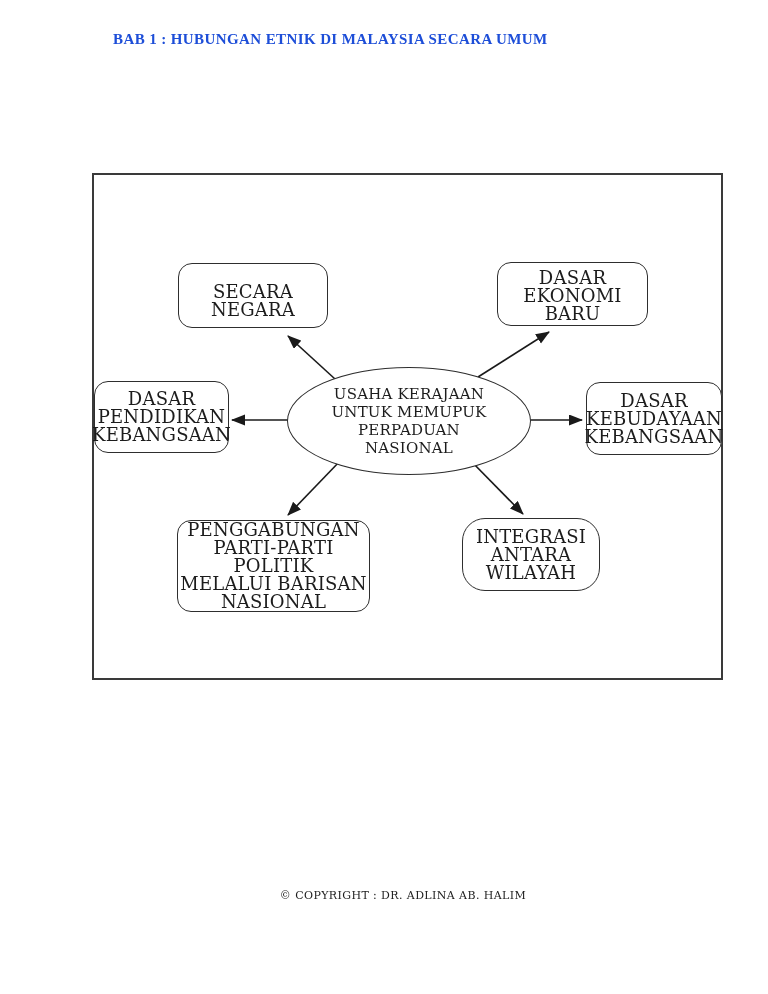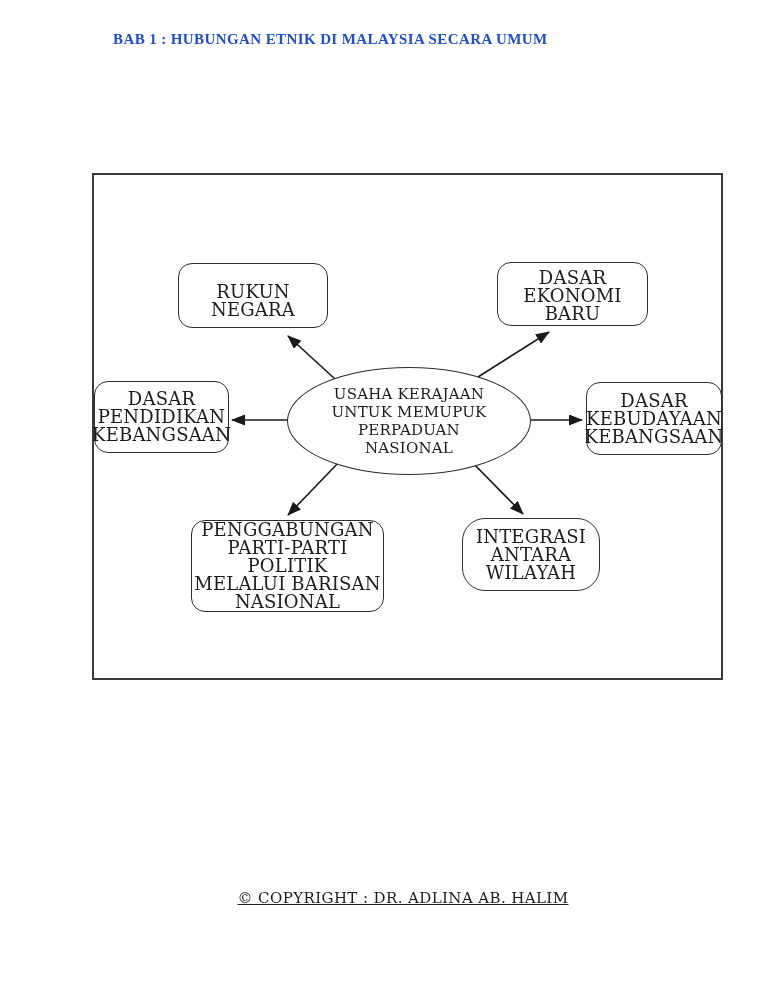--- a/index.html
+++ b/index.html
@@ -53,21 +53,21 @@
     font-size: 18px;
     line-height: 18px;
     letter-spacing: 0.2px;
     color: #1c1c1c;
   }
   .label { white-space: pre-line; }
   .node-rukun        { left: 178px; top: 263px; width: 150px; height: 65px; padding-top: 10px; }
   .node-ekonomi      { left: 497px; top: 262px; width: 151px; height: 64px; padding-top: 4px; }
   .node-pendidikan   { left: 94px;  top: 381px; width: 135px; height: 72px; }
   .node-kebudayaan   { left: 586px; top: 382px; width: 136px; height: 73px; }
-  .node-penggabungan { left: 191px; top: 520px; width: 193px; height: 92px; }
+  .node-penggabungan { left: 177px; top: 520px; width: 193px; height: 92px; }
   .node-integrasi    { left: 462px; top: 518px; width: 138px; height: 73px; border-radius: 23px; }
   .center-ellipse {
     position: absolute;
     z-index: 2;
     left: 287px;
     top: 367px;
     width: 244px;
     height: 108px;
     background: #ffffff;
     border: 1.6px solid #2e2e2e;
@@ -80,25 +80,24 @@
     line-height: 18px;
     letter-spacing: 0.2px;
     color: #1c1c1c;
   }
   .page-footer {
     position: absolute;
     left: 38px;
     right: 0;
     top: 889px;
     text-align: center;
-    font-size: 15px;
+    font-size: 11px;
     letter-spacing: 0.4px;
     color: #1c1c1c;
     white-space: nowrap;
-    text-decoration: underline;
   }
 </style>
 </head>
 <body>
 
 <div class="page-header">BAB 1 : HUBUNGAN ETNIK DI MALAYSIA SECARA UMUM</div>
 
 <div class="frame"></div>
 
 <svg class="connectors" viewBox="0 0 768 994" xmlns="http://www.w3.org/2000/svg" aria-hidden="true">
@@ -116,21 +115,21 @@
 </svg>
 
 <div class="center-ellipse">
   <span class="label">USAHA KERAJAAN
 UNTUK MEMUPUK
 PERPADUAN
 NASIONAL</span>
 </div>
 
 <div class="node node-rukun">
-  <span class="label">RUKUN NEGARA</span>
+  <span class="label">SECARA NEGARA</span>
 </div>
 
 <div class="node node-ekonomi">
   <span class="label">DASAR
 EKONOMI BARU</span>
 </div>
 
 <div class="node node-pendidikan">
   <span class="label">DASAR
 PENDIDIKAN

